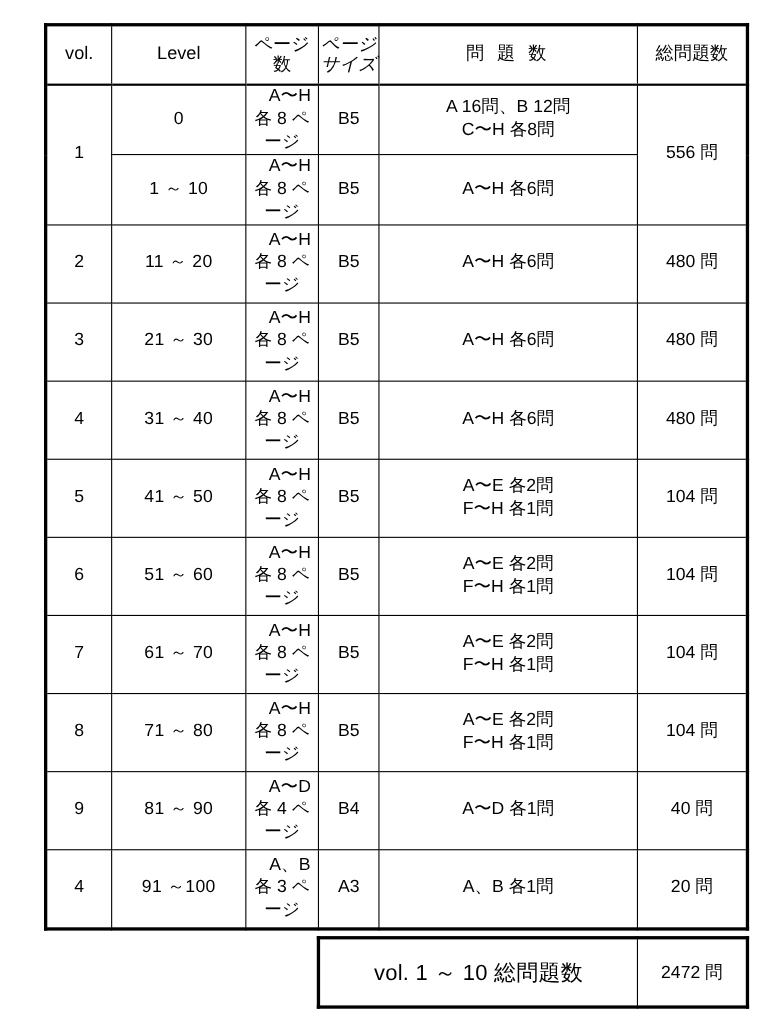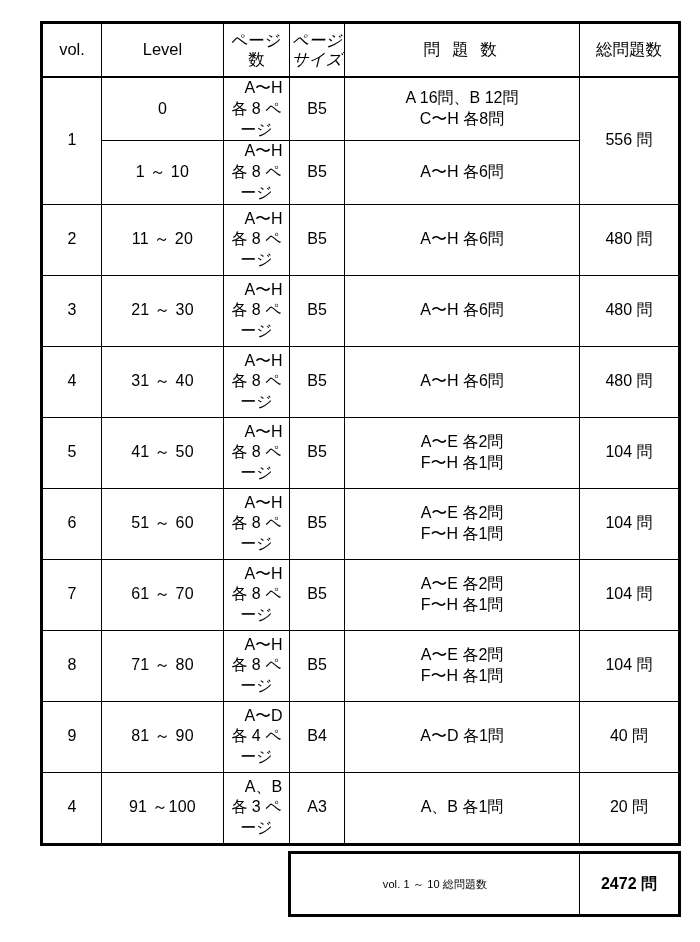--- a/index.html
+++ b/index.html
@@ -120,22 +120,22 @@
   table.footgrid td {
     border: 1px solid #000;
     padding: 0;
     text-align: center;
     vertical-align: middle;
     height: 60px;
   }
   col.f-label { width: 290px; }
   col.f-value { width: 100px; }
 
-  .foot-label { font-size: 11px; letter-spacing: 0.01em; }
-  .foot-value { font-size: 16px; font-weight: bold; }
+  .foot-label { font-size: 20px; letter-spacing: 0.01em; }
+  .foot-value { font-size: 16px; font-weight: normal; }
 </style>
 </head>
 <body>
 
 <div id="sheet">
 
   <table class="maingrid">
     <colgroup>
       <col class="c-vol">
         <col class="c-level">

